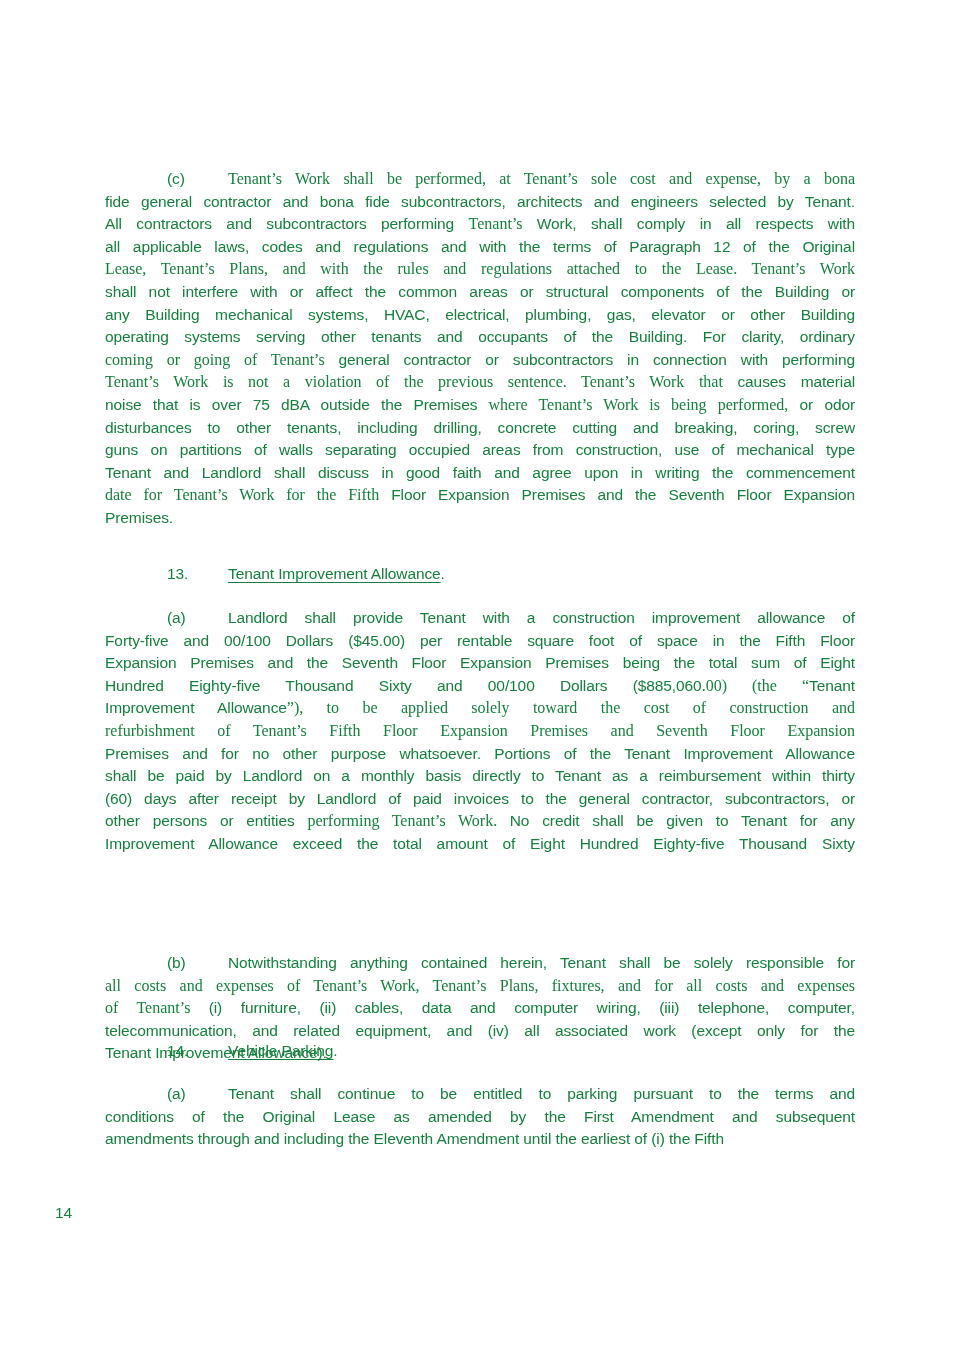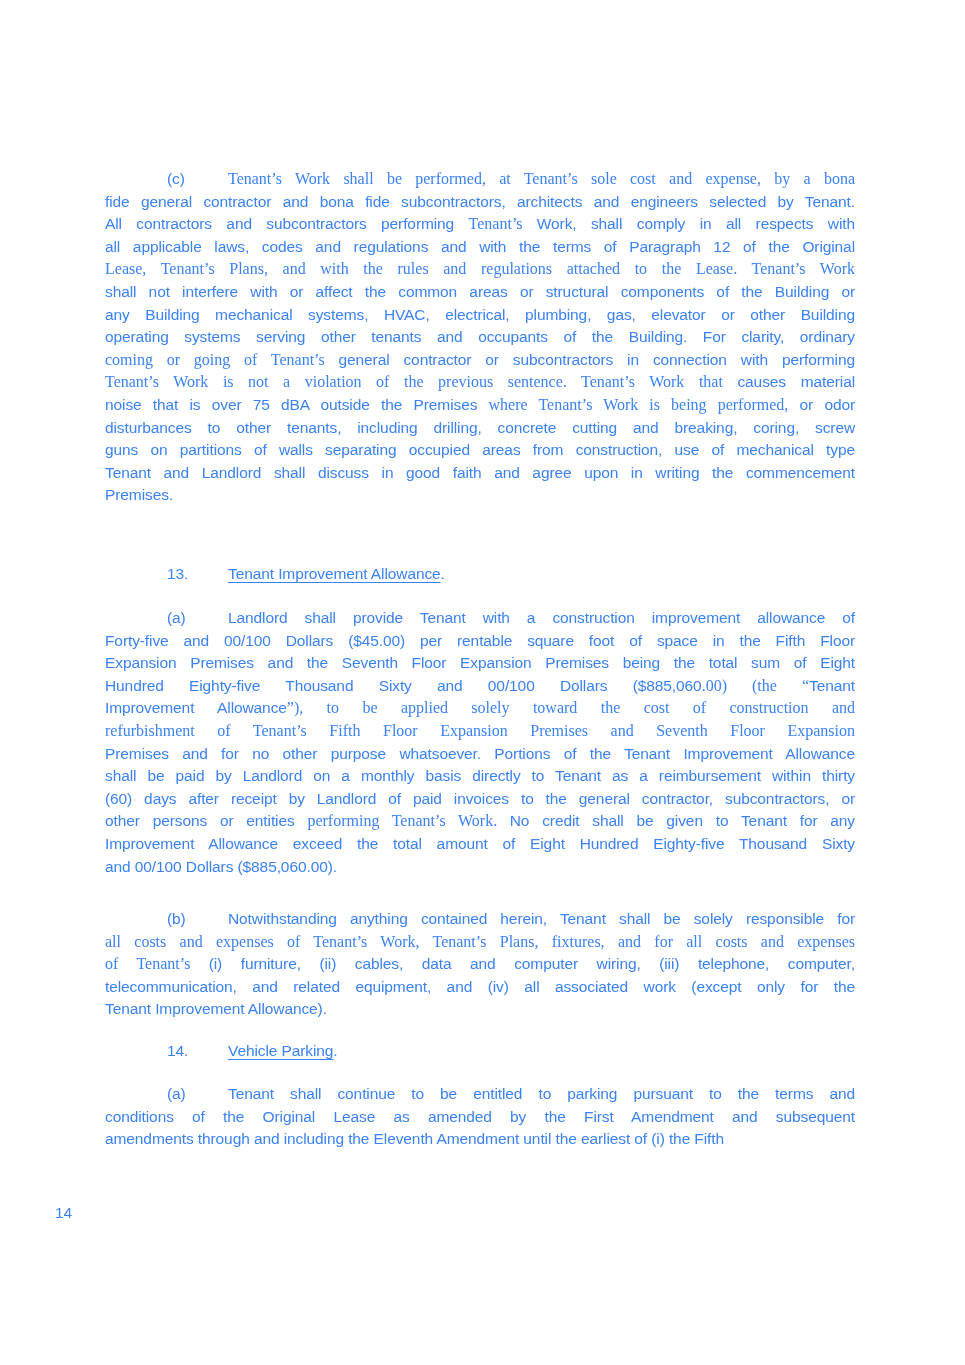--- a/index.html
+++ b/index.html
@@ -1,20 +1,20 @@
 <!DOCTYPE html>
 <html><head>
 <meta charset="utf-8">
 <style>
   html,body{margin:0;padding:0;background:#ffffff;}
   .page{
     position:relative;
     width:965px;height:1365px;
     background:#ffffff;
-    color:#3b82f6;
+    color:#15803d;
     overflow:hidden;
     font-family:"Liberation Sans", sans-serif;
   }
   .block{
     position:absolute;
     left:105px;
     width:750px;
   }
   .line{
     font-size:15.5px;
@@ -62,40 +62,40 @@
         <div class="line"><span class="serif">Lease, Tenant’s Plans, and with the rules and regulations attached to the Lease. Tenant’s Work</span></div>
         <div class="line"><span class="sans">shall not interfere with or affect the common areas or structural components of the Building or</span></div>
         <div class="line"><span class="sans">any Building mechanical systems, HVAC, electrical, plumbing, gas, elevator or other Building</span></div>
         <div class="line"><span class="sans">operating systems serving other tenants and occupants of the Building. For clarity, ordinary</span></div>
         <div class="line"><span class="serif">coming or going of Tenant’s </span><span class="sans">general contractor or subcontractors in connection with performing</span></div>
         <div class="line"><span class="serif">Tenant’s Work is not a violation of the previous sentence. Tenant’s Work that </span><span class="sans">causes material</span></div>
         <div class="line"><span class="sans">noise that is over 75 dBA outside the Premises </span><span class="serif">where Tenant’s Work is being performed,</span><span class="sans"> or odor</span></div>
         <div class="line"><span class="sans">disturbances to other tenants, including drilling, concrete cutting and breaking, coring, screw</span></div>
         <div class="line"><span class="sans">guns on partitions of walls separating occupied areas from construction, use of mechanical type</span></div>
         <div class="line"><span class="sans">Tenant and Landlord shall discuss in good faith and agree upon in writing the commencement</span></div>
+        <div class="line"><span class="serif">date for Tenant’s Work for the Fifth </span><span class="sans">Floor Expansion Premises and the Seventh Floor Expansion</span></div>
         <div class="line left"><span class="sans">Premises.</span></div>
       </div>
       <div class="block heading" style="top: 563px;">
         <div class="line first left"><span class="plabel sans">13.</span><span class="htitle sans">Tenant Improvement Allowance</span><span class="hsuffix sans">.</span></div>
       </div>
       <div class="block paragraph" style="top: 607px;">
         <div class="line first"><span class="plabel sans">(a)</span><span class="sans">Landlord shall provide Tenant with a construction improvement allowance of</span></div>
         <div class="line"><span class="sans">Forty-five and 00/100 Dollars ($45.00) per rentable square foot of space in the Fifth Floor</span></div>
         <div class="line"><span class="sans">Expansion Premises and the Seventh Floor Expansion Premises being the total sum of Eight</span></div>
         <div class="line"><span class="sans">Hundred Eighty-five Thousand Sixty and 00/100 Dollars ($885,060</span><span class="serif">.00) (the “</span><span class="sans">Tenant</span></div>
         <div class="line"><span class="sans">Improvement Allowance</span><span class="serif">”), to be applied solely toward the cost of construction and</span></div>
         <div class="line"><span class="serif">refurbishment of Tenant’s Fifth Floor Expansion Premises and Seventh Floor Expansion</span></div>
         <div class="line"><span class="sans">Premises and for no other purpose whatsoever. Portions of the Tenant Improvement Allowance</span></div>
         <div class="line"><span class="sans">shall be paid by Landlord on a monthly basis directly to Tenant as a reimbursement within thirty</span></div>
         <div class="line"><span class="sans">(60) days after receipt by Landlord of paid invoices to the general contractor, subcontractors, or</span></div>
         <div class="line"><span class="sans">other persons or entities </span><span class="serif">performing Tenant’s Work. </span><span class="sans">No credit shall be given to Tenant for any</span></div>
         <div class="line"><span class="sans">Improvement Allowance exceed the total amount of Eight Hundred Eighty-five Thousand Sixty</span></div>
-        <div class="line left"><span class="sans">and 00/100 Dollars ($885,060.00).</span></div>
       </div>
-      <div class="block paragraph" style="top: 908px;">
+      <div class="block paragraph" style="top: 952px;">
         <div class="line first"><span class="plabel sans">(b)</span><span class="sans">Notwithstanding anything contained herein, Tenant shall be solely responsible for</span></div>
         <div class="line"><span class="serif">all costs and expenses of Tenant’s Work, Tenant’s Plans, fixtures, and for all costs and expenses</span></div>
         <div class="line"><span class="serif">of Tenant’s </span><span class="sans">(i) furniture, (ii) cables, data and computer wiring, (iii) telephone, computer,</span></div>
         <div class="line"><span class="sans">telecommunication, and related equipment, and (iv) all associated work (except only for the</span></div>
         <div class="line left"><span class="sans">Tenant Improvement Allowance).</span></div>
       </div>
       <div class="block heading" style="top: 1040px;">
         <div class="line first left"><span class="plabel sans">14.</span><span class="htitle sans">Vehicle Parking</span><span class="hsuffix sans">.</span></div>
       </div>
       <div class="block paragraph" style="top: 1083px;">

